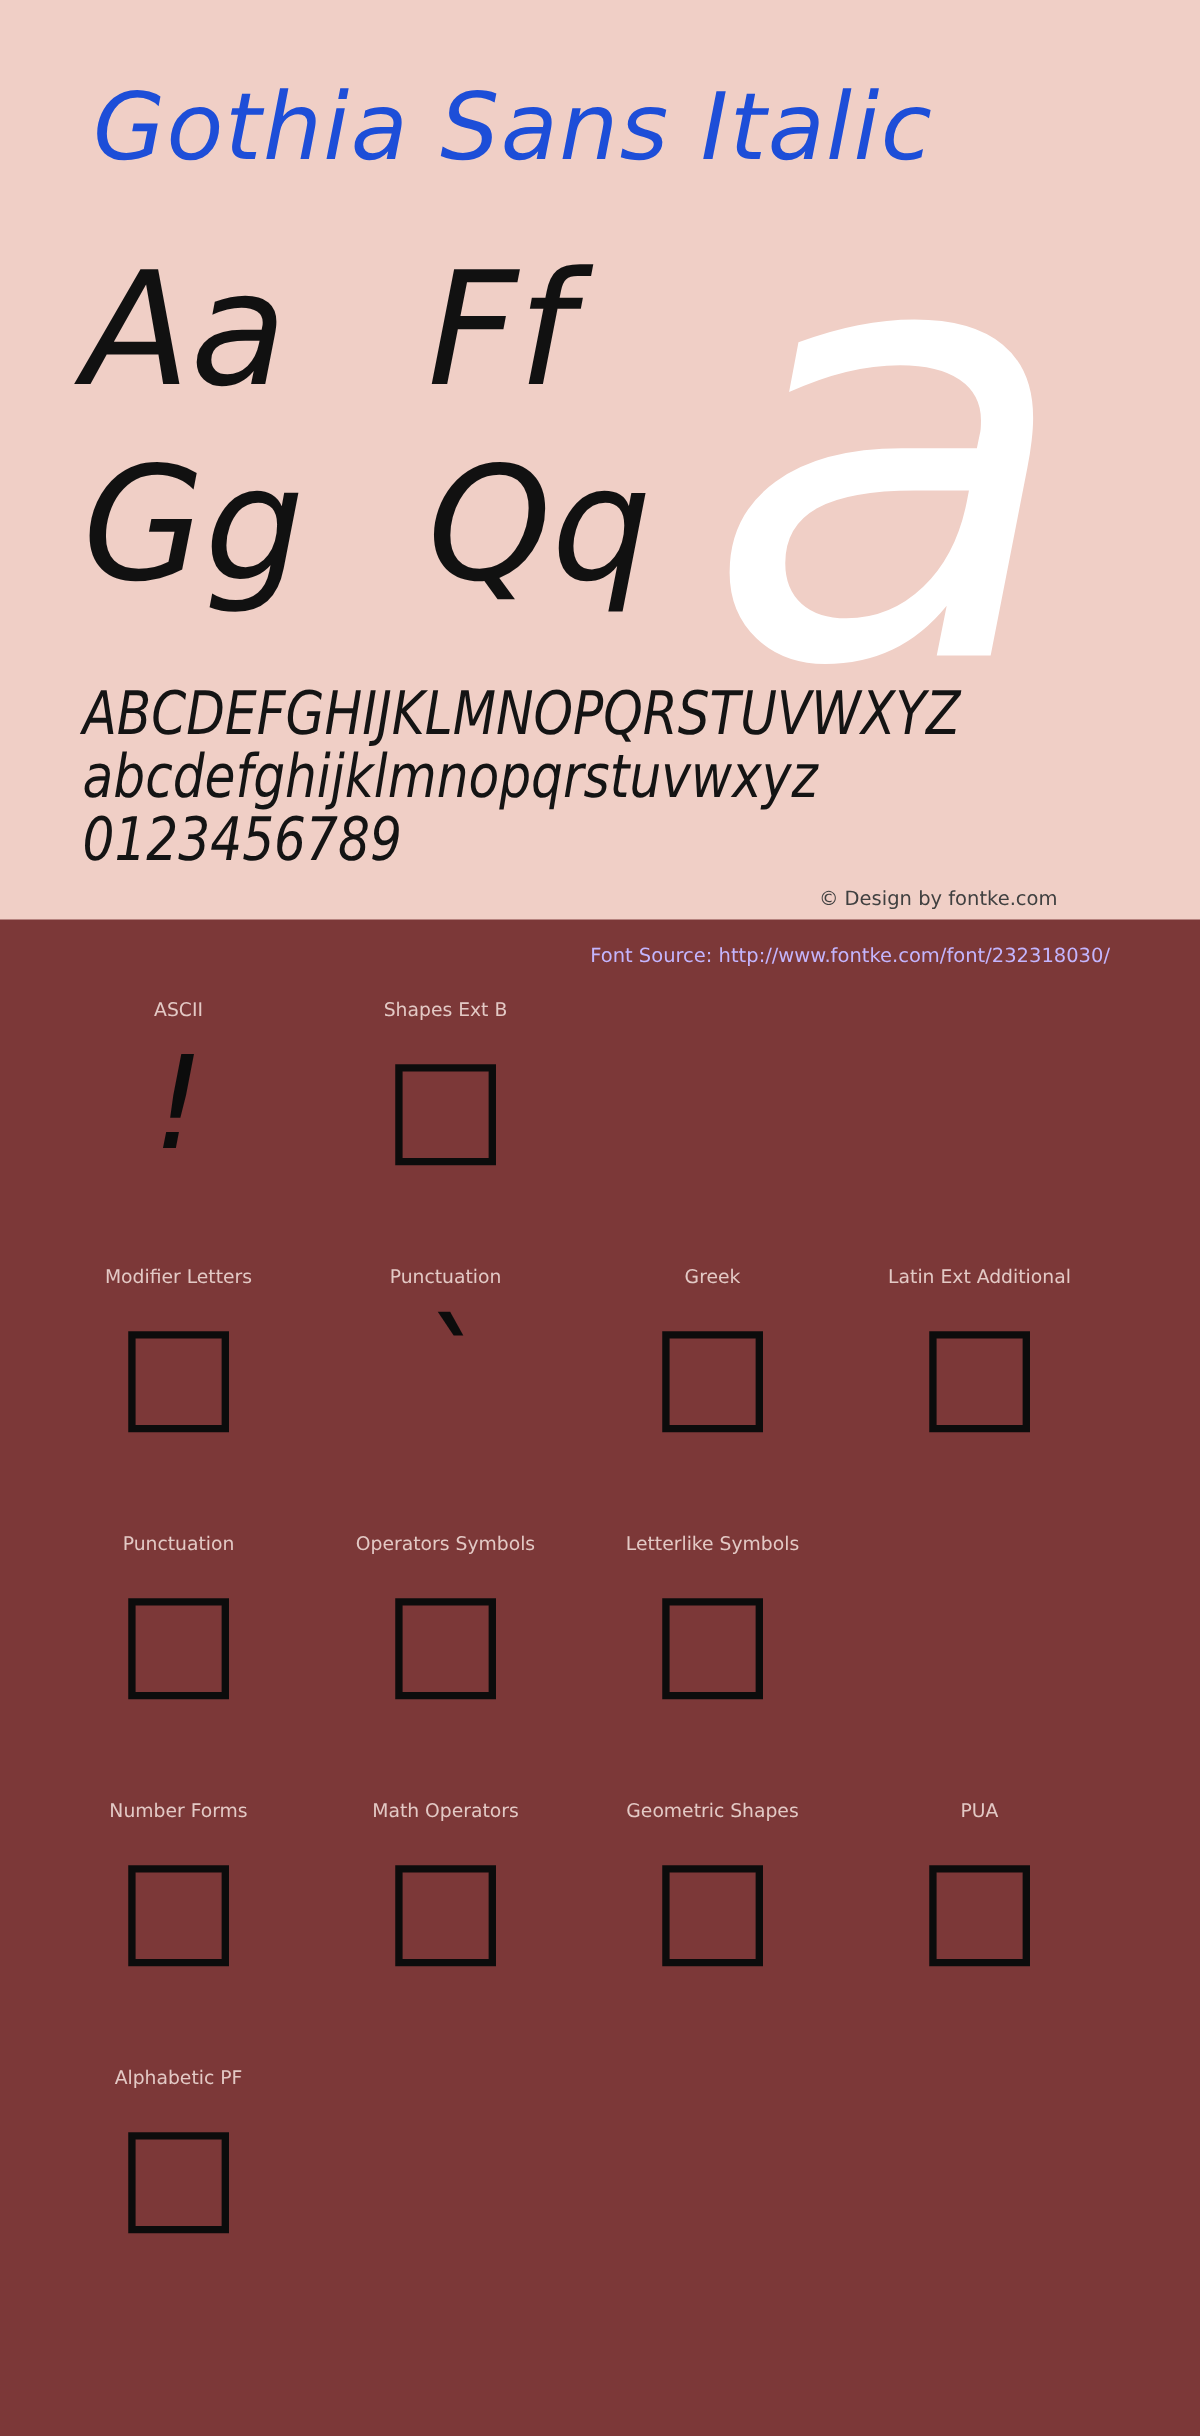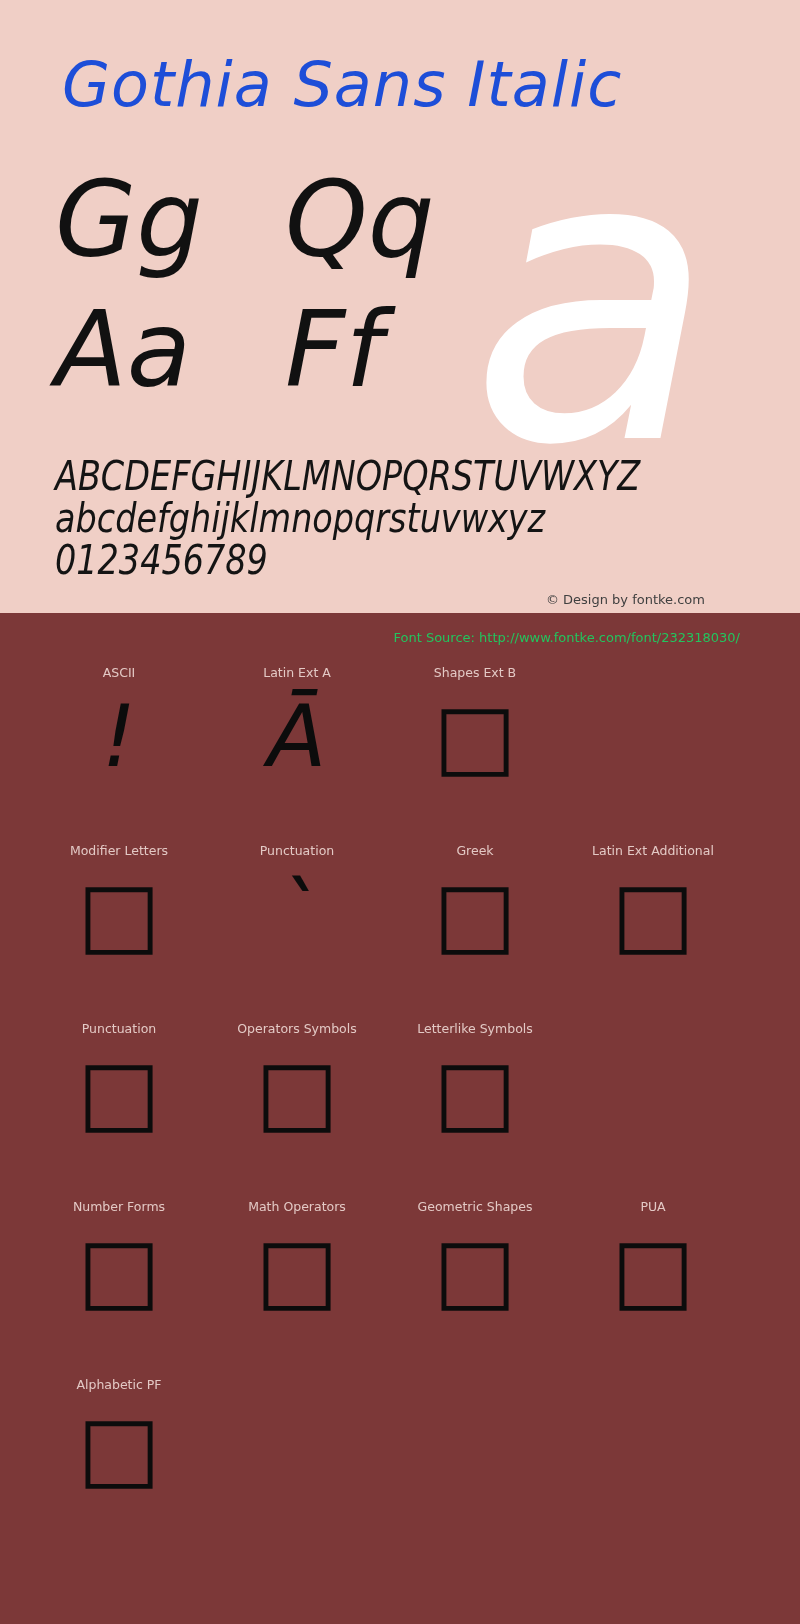--- a/index.html
+++ b/index.html
@@ -116,21 +116,21 @@
     width: 800px;
     height: 1011px;
     background: #7c3838;
   }
   .font-source {
     position: absolute;
     right: 60px;
     top: 17px;
     font-family: "DejaVu Sans", sans-serif;
     font-size: 13px;
-    color: #22c55e;
+    color: #c4b5fd;
     white-space: nowrap;
     text-align: right;
   }
 
   .grid {
     position: absolute;
     left: 0;
     top: 42px;
     width: 800px;
   }
@@ -178,26 +178,26 @@
 <div class="page">
 
   <div class="specimen-panel">
 
     <div class="watermark-glyph">a</div>
 
     <div class="font-title">Gothia Sans Italic</div>
 
     <div class="pairs">
       <div class="pair-row">
+        <div class="pair">Aa</div>
+        <div class="pair second">Ff</div>
+      </div>
+      <div class="pair-row">
         <div class="pair">Gg</div>
         <div class="pair second">Qq</div>
-      </div>
-      <div class="pair-row">
-        <div class="pair">Aa</div>
-        <div class="pair second">Ff</div>
       </div>
     </div>
 
     <div class="alphabet-block">
       <div class="alpha-line upper">ABCDEFGHIJKLMNOPQRSTUVWXYZ</div>
       <div class="alpha-line lower">abcdefghijklmnopqrstuvwxyz</div>
       <div class="alpha-line digits">0123456789</div>
     </div>
 
     <div class="copyright">© Design by fontke.com</div>
@@ -208,24 +208,20 @@
     <div class="font-source">Font Source: http://www.fontke.com/font/232318030/</div>
 
     <div class="grid">
 
       <div class="grid-row">
         <div class="cell">
           <div class="cell-label">ASCII</div>
           <div class="cell-glyph">!</div>
         </div>
         <div class="cell">
-          <div class="cell-label">Latin Ext A</div>
-          <div class="cell-glyph">Ā</div>
-        </div>
-        <div class="cell">
           <div class="cell-label">Shapes Ext B</div>
           <div class="cell-glyph tofu">□</div>
         </div>
       </div>
 
       <div class="grid-row">
         <div class="cell">
           <div class="cell-label">Modifier Letters</div>
           <div class="cell-glyph tofu">□</div>
         </div>

